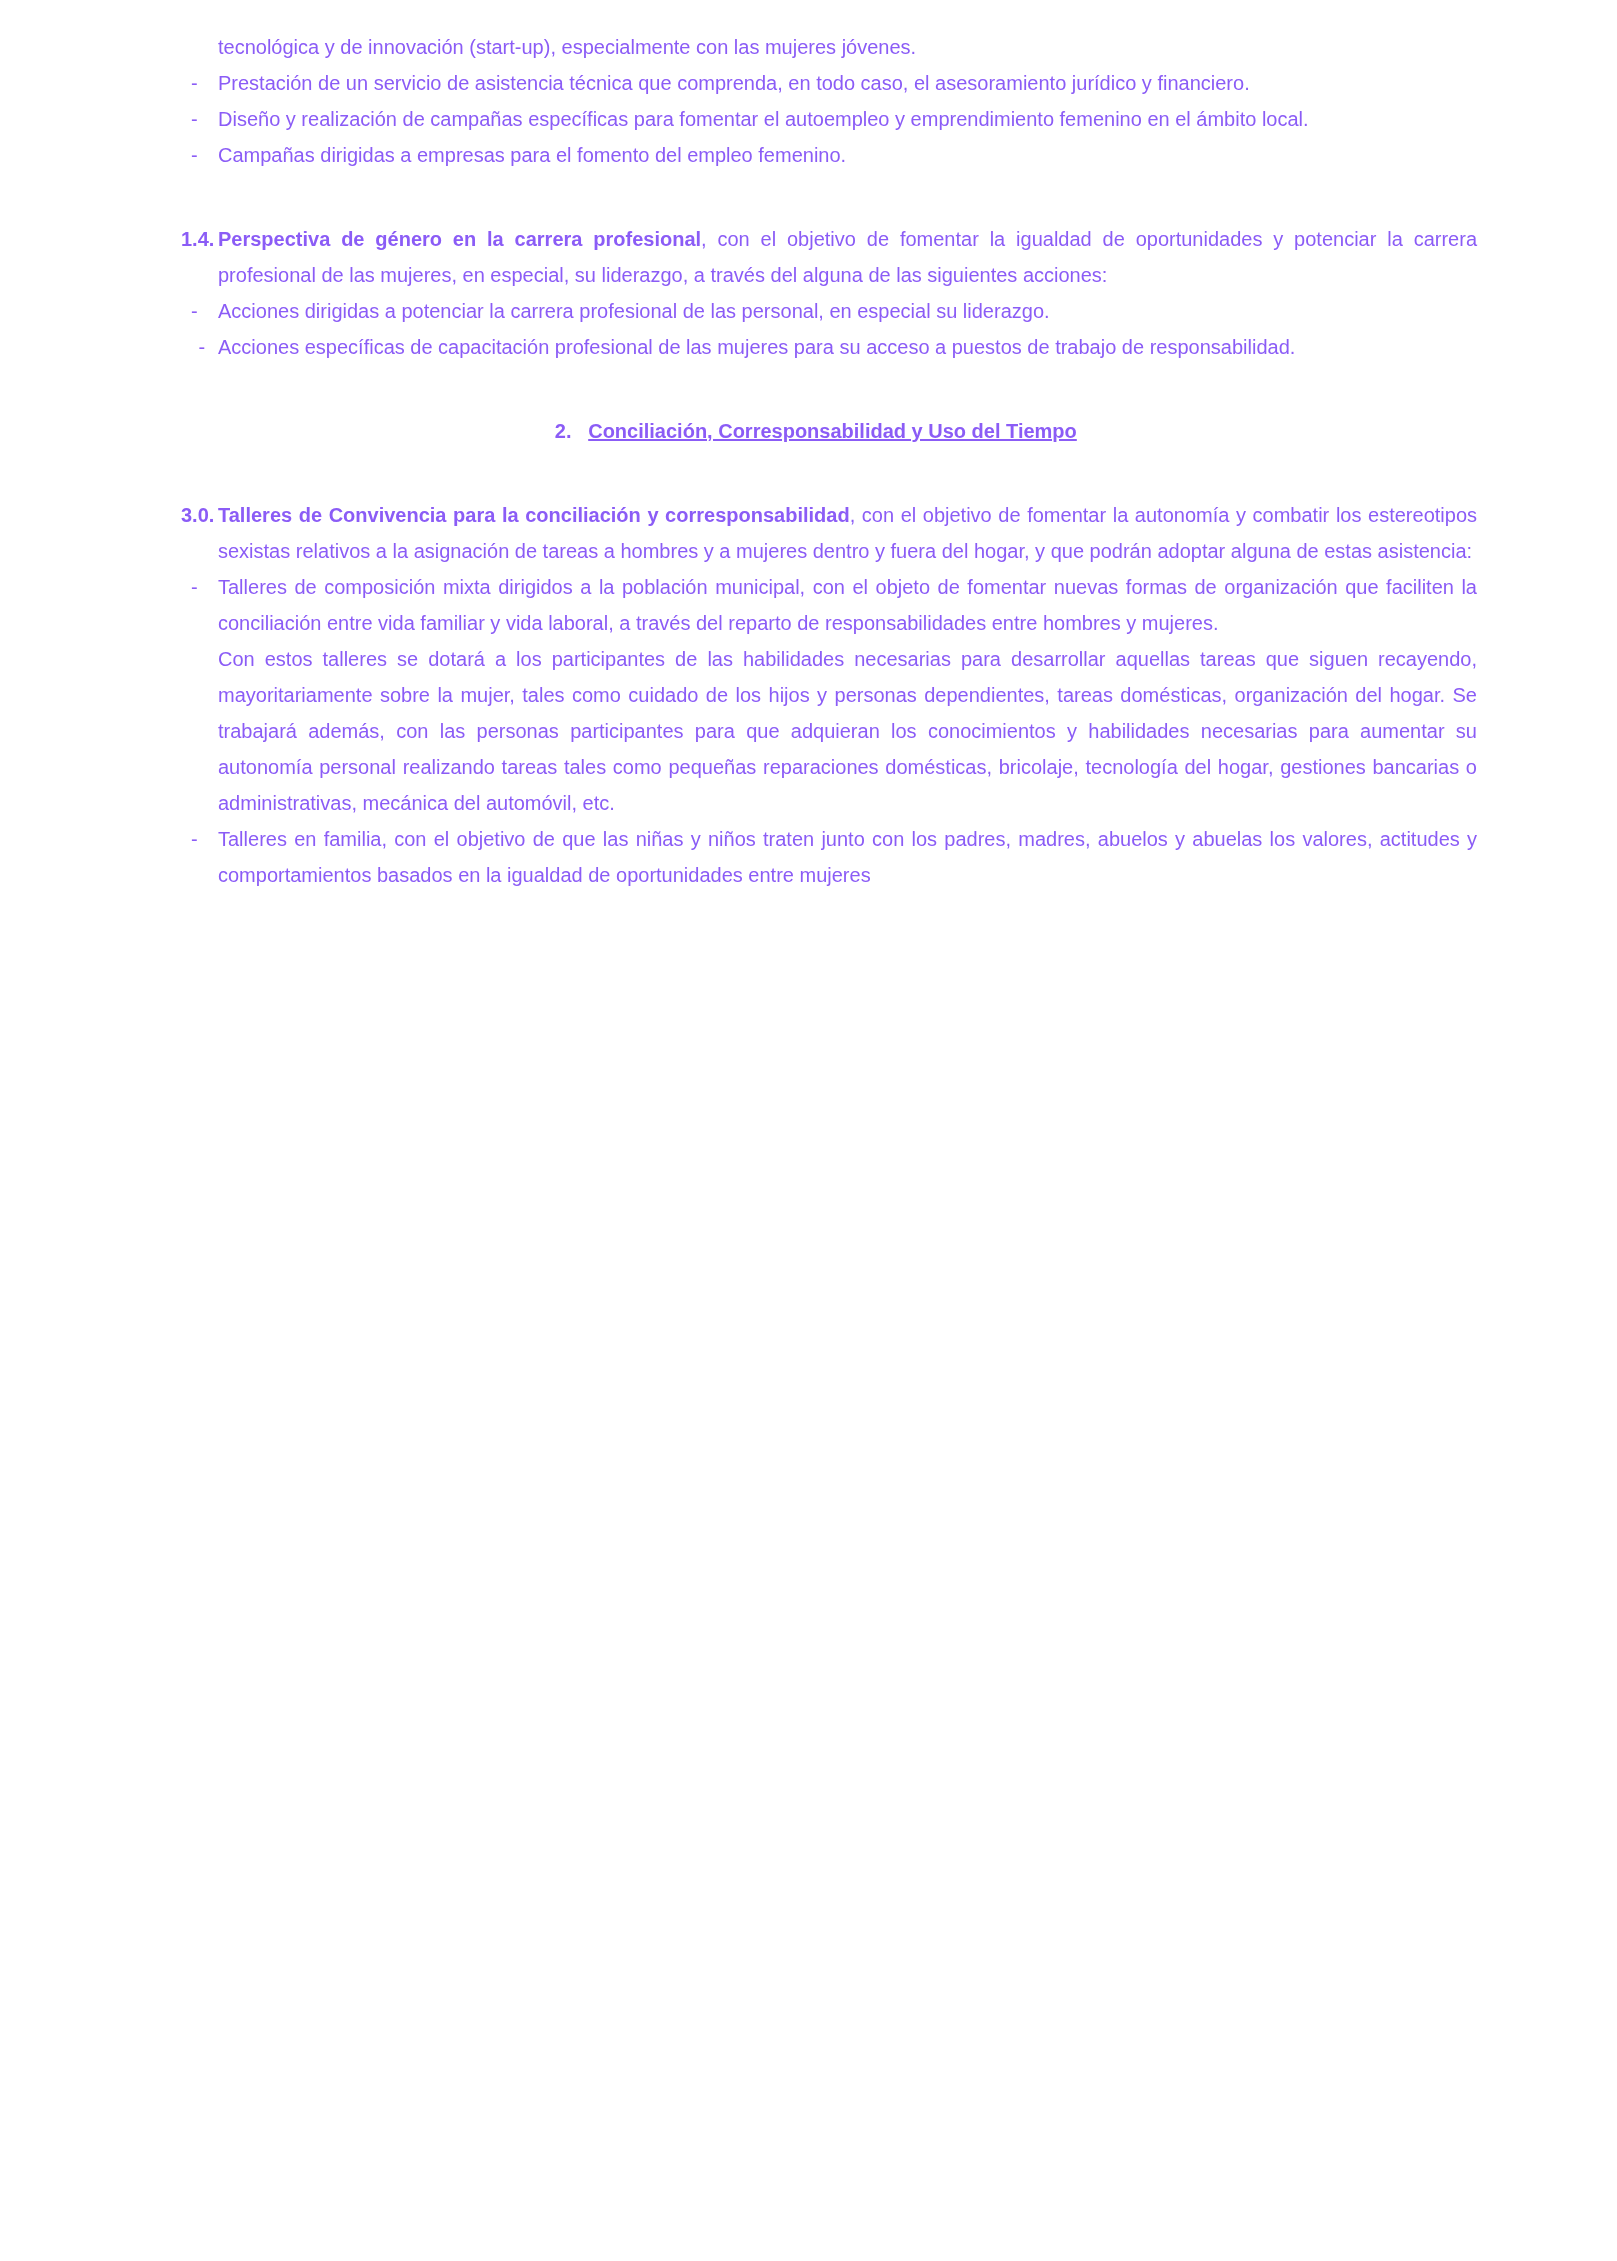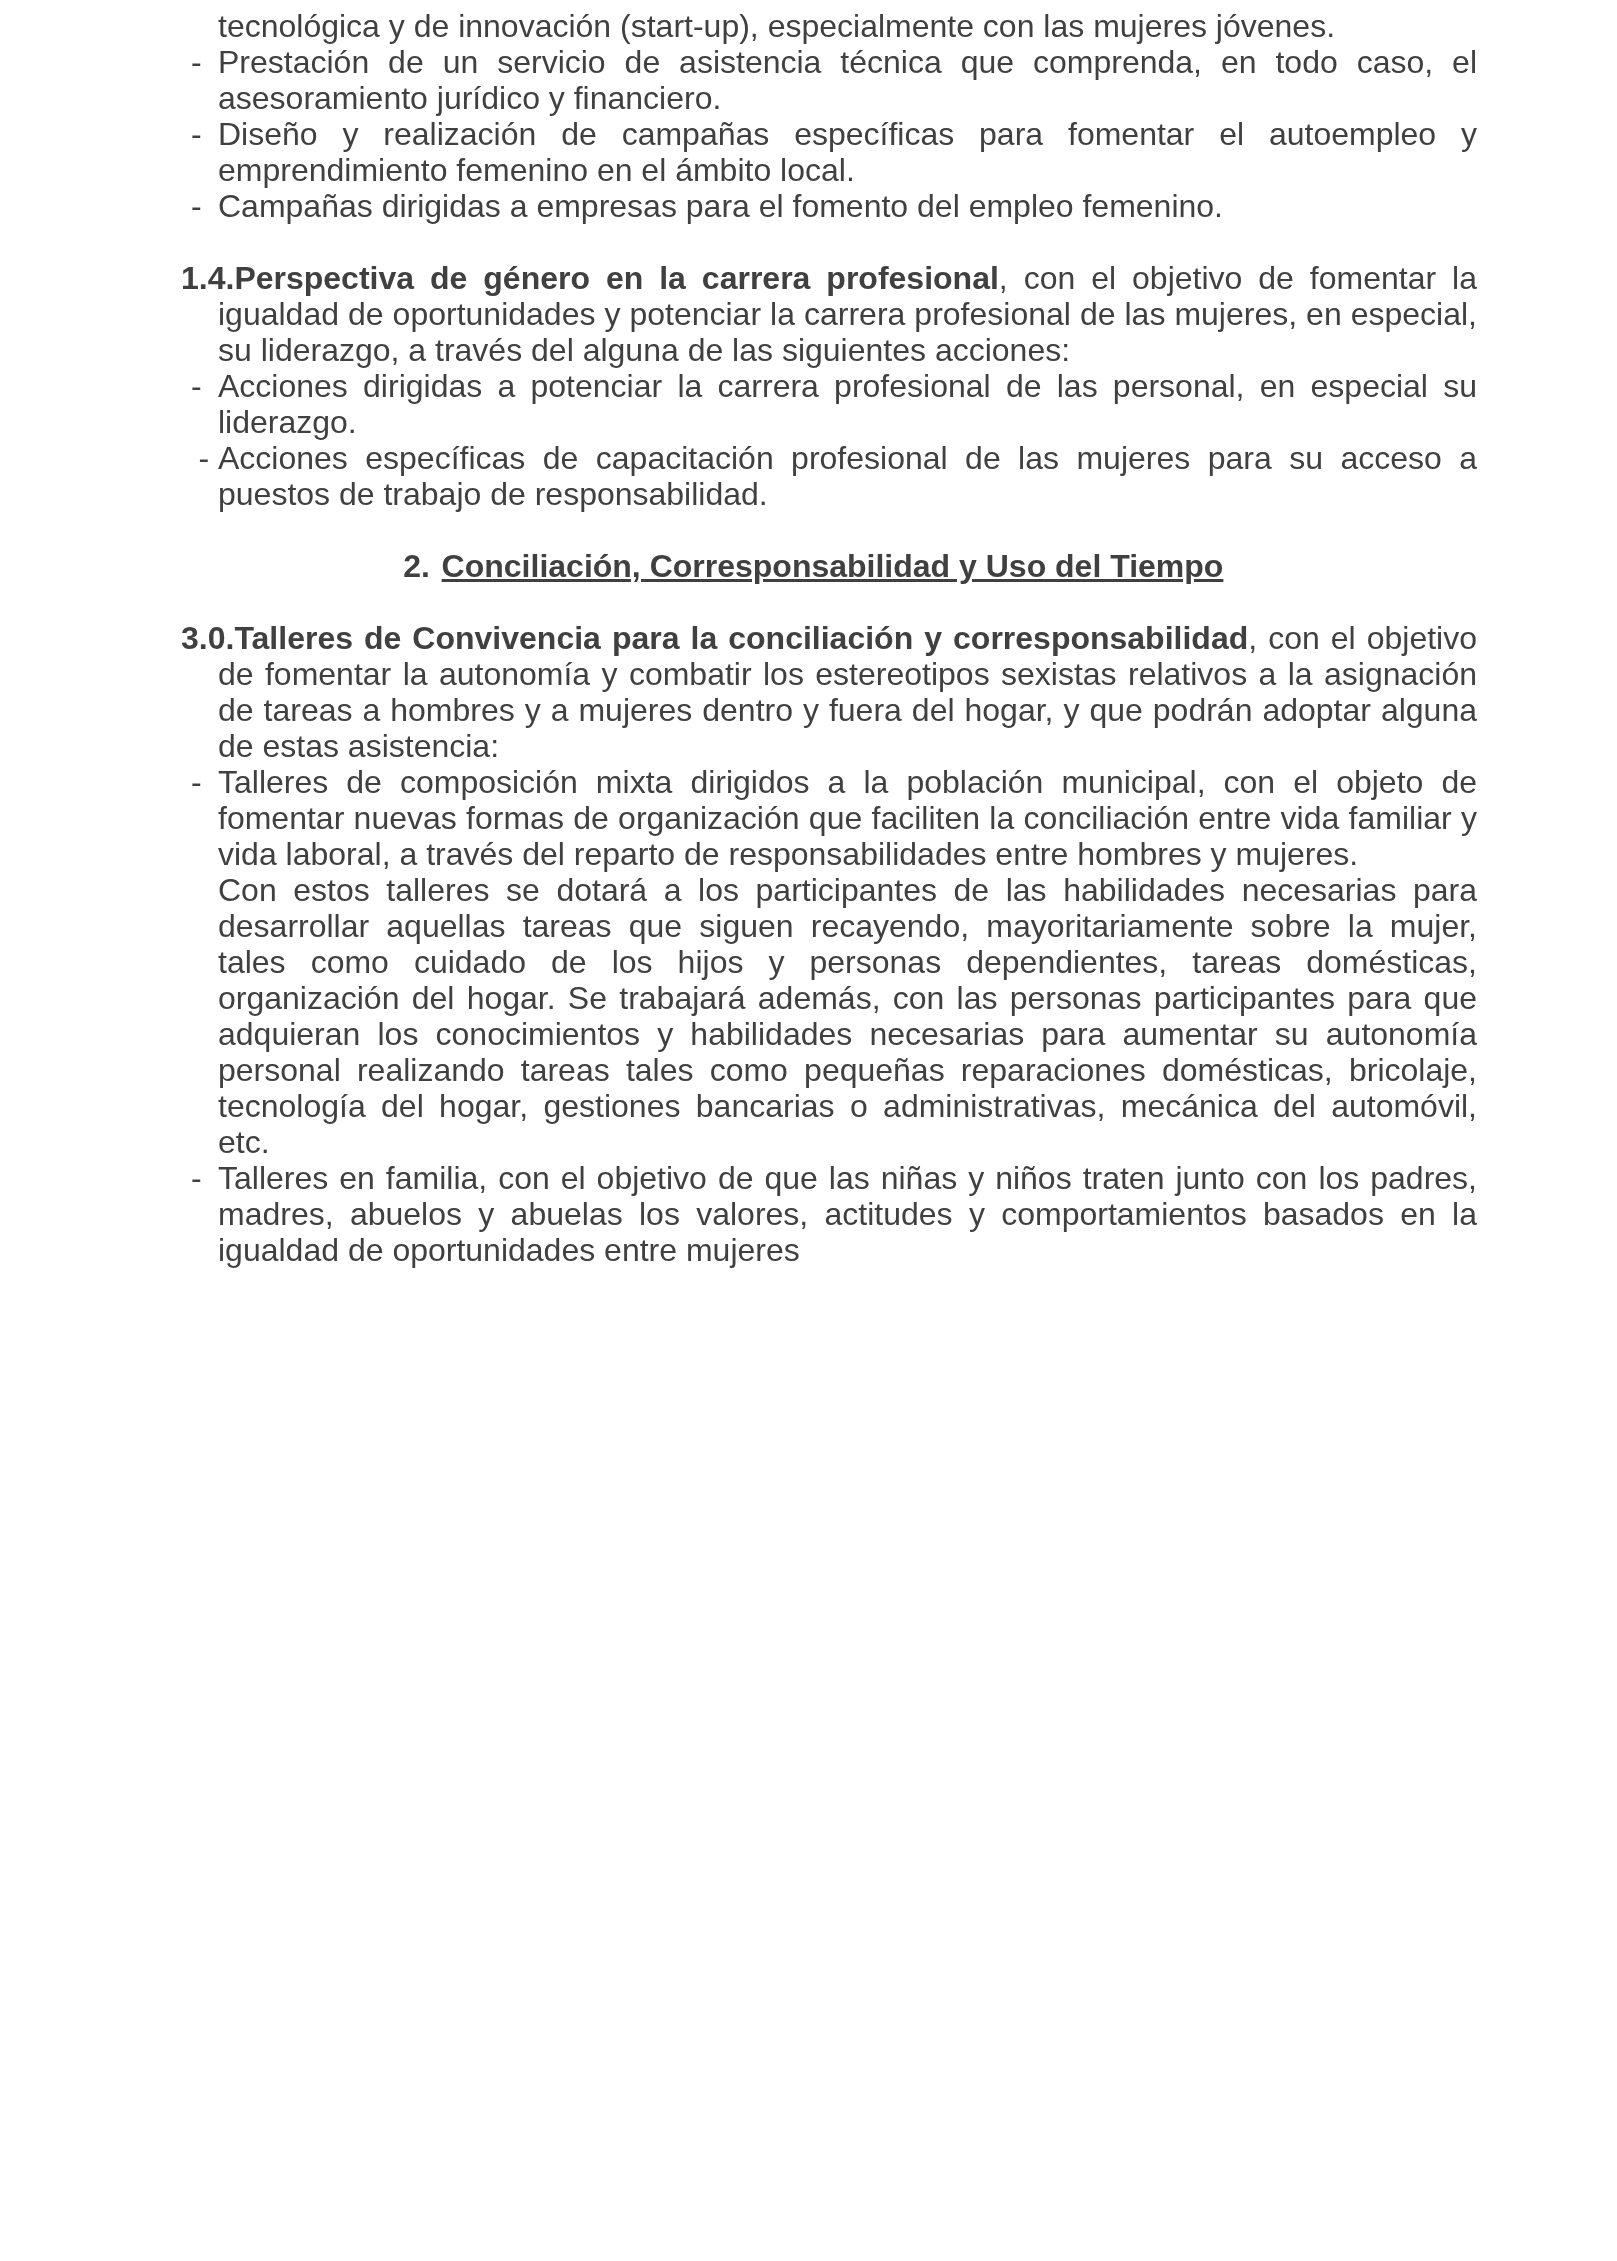--- a/index.html
+++ b/index.html
@@ -12,24 +12,24 @@
     position: relative;
     width: 1617px;
     height: 2261px;
     background: #ffffff;
     overflow: hidden;
     font-family: "Liberation Sans", sans-serif;
   }
   .content {
     position: absolute;
     left: 138px;
-    top: 8px;
+    top: 29px;
     width: 1339px;
-    color: #404040;
-    font-size: 32px;
+    color: #8b5cf6;
+    font-size: 20px;
     line-height: 36px;
     text-align: justify;
   }
   
   .cont {
     padding-left: 80px;
   }
   
   .li {
     padding-left: 80px;
@@ -71,21 +71,21 @@
   }
   .heading .num {
     display: inline-block;
     width: 50px;
     text-indent: 0;
   }
   .para {
     padding-left: 0;
   }
   .gap-before {
-    margin-top: 36px;
+    margin-top: 48px;
   }
 </style>
 </head>
 <body>
 
 <div class="page">
   <div class="content">
 
     <div class="cont">
       <span>tecnológica y de innovación (start-up), especialmente con las mujeres jóvenes.</span>

